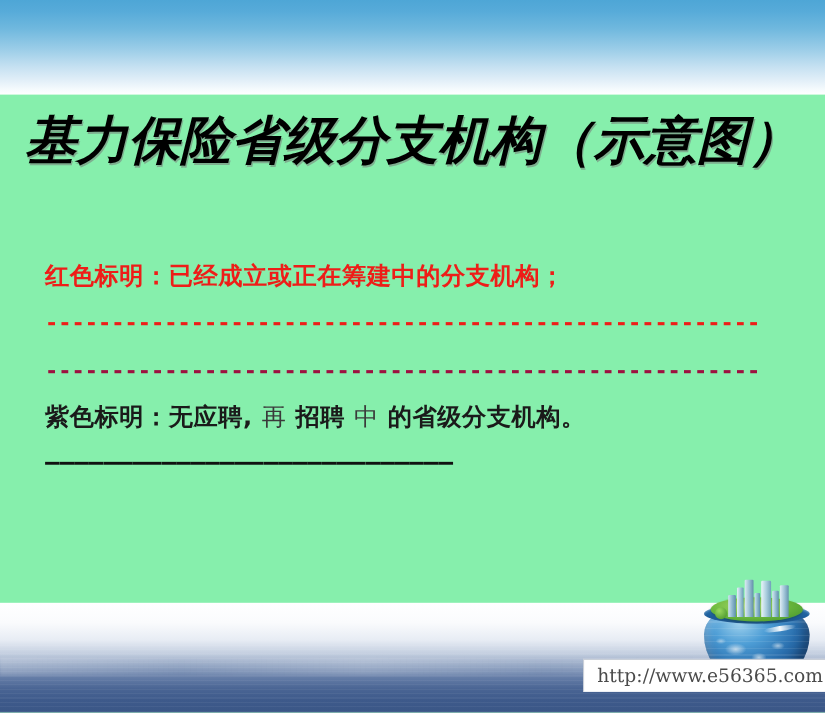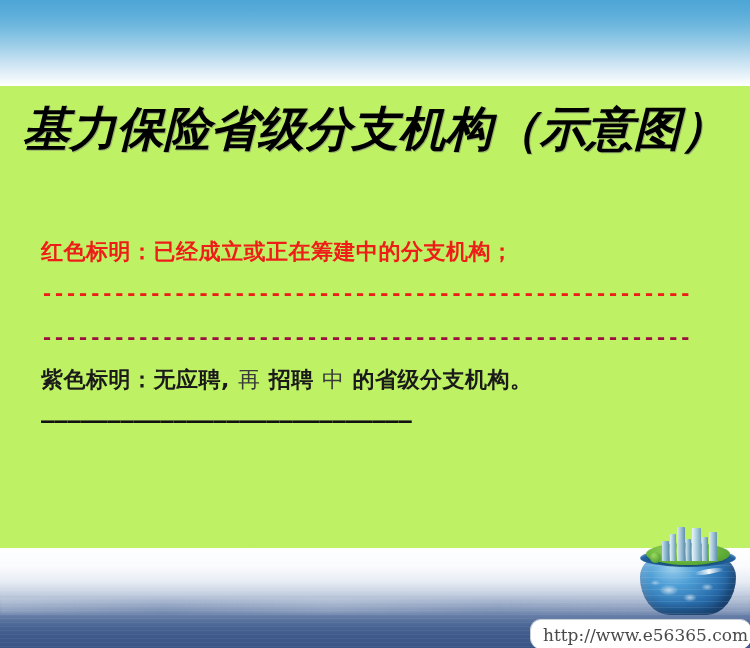--- a/index.html
+++ b/index.html
@@ -10,21 +10,21 @@
   }
   body {
     font-family: "DejaVu Sans", "Liberation Sans", sans-serif;
   }
 
   #slide {
     position: relative;
     width: 750px;
     height: 648px;
     overflow: hidden;
-    background: #bef264;
+    background: #86efac;
   }
 
   
   .sky-band {
     position: absolute;
     left: 0;
     top: 0;
     width: 750px;
     height: 86px;
     background: linear-gradient(to bottom,
@@ -230,27 +230,26 @@
     width: 11px;
     height: 11px;
     border-radius: 50%;
     background: radial-gradient(circle at 35% 30%, #9ada5f, #3e8c27);
   }
 
   
   .url-plate {
     position: absolute;
     left: 530px;
-    top: 619px;
+    top: 599px;
     width: 220px;
     height: 29px;
     background: #ffffff;
     border-top: 1px solid #c9cfd8;
     border-left: 1px solid #c9cfd8;
-    border-radius: 11px;
   }
   .url-text {
     position: absolute;
     left: 12px;
     top: 4px;
     font-family: "DejaVu Serif", "Liberation Serif", serif;
     font-size: 17px;
     line-height: 22px;
     color: #4a4a4a;
     white-space: nowrap;

